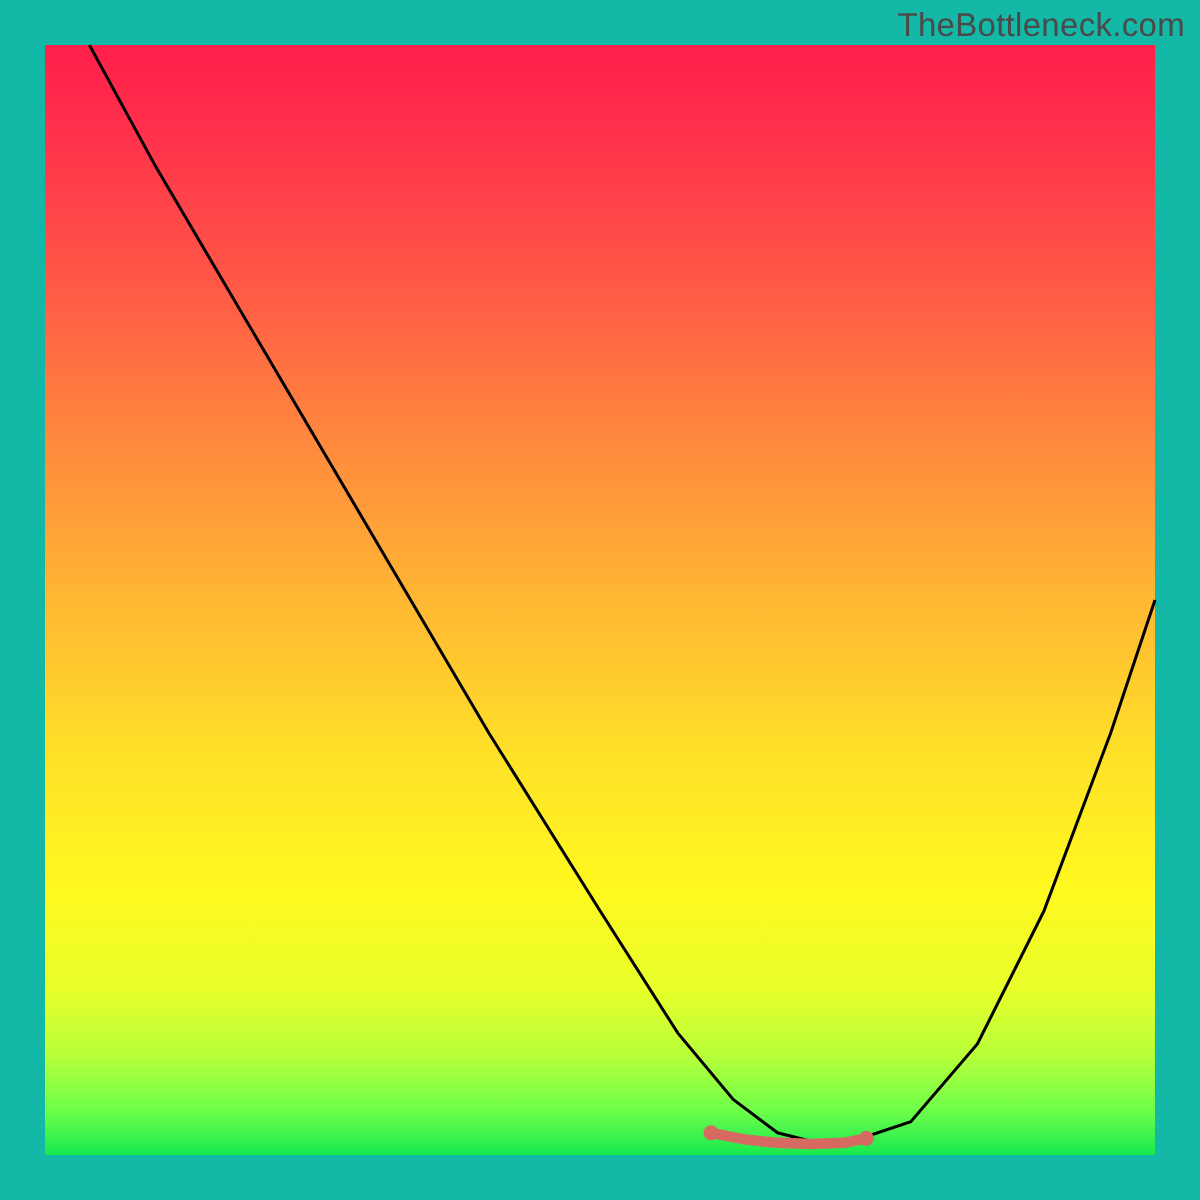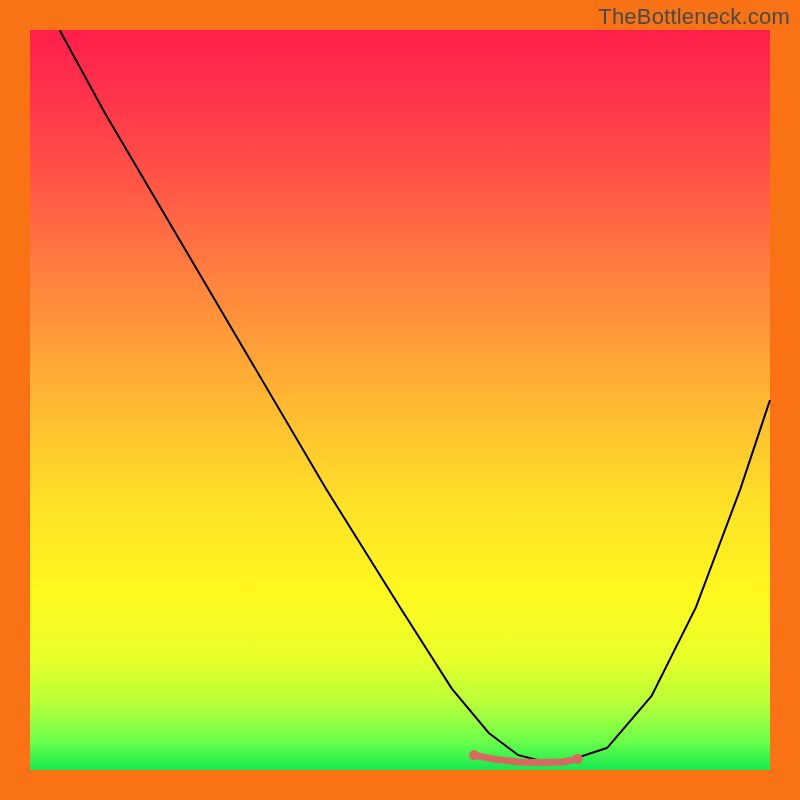--- a/index.html
+++ b/index.html
@@ -8,21 +8,21 @@
     width: 800px;
     height: 800px;
     background: #000;
     overflow: hidden;
     font-family: Arial, Helvetica, sans-serif;
   }
   .frame {
     position: relative;
     width: 800px;
     height: 800px;
-    background: #f97316;
+    background: #14b8a6;
   }
   .watermark {
     position: absolute;
     top: 4px;
     right: 10px;
     color: #4a4a4a;
     font-size: 22px;
     font-weight: 500;
     letter-spacing: 0.2px;
     user-select: none;

